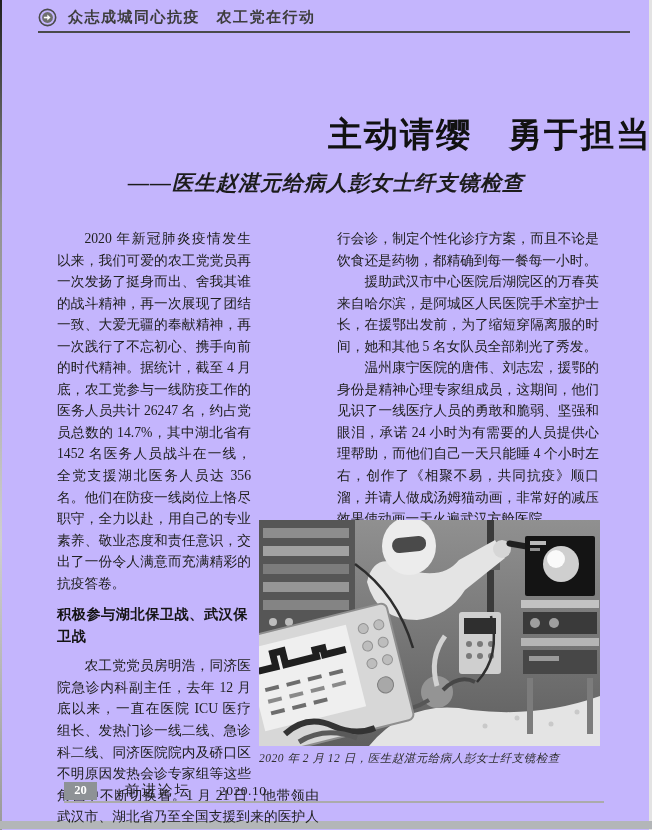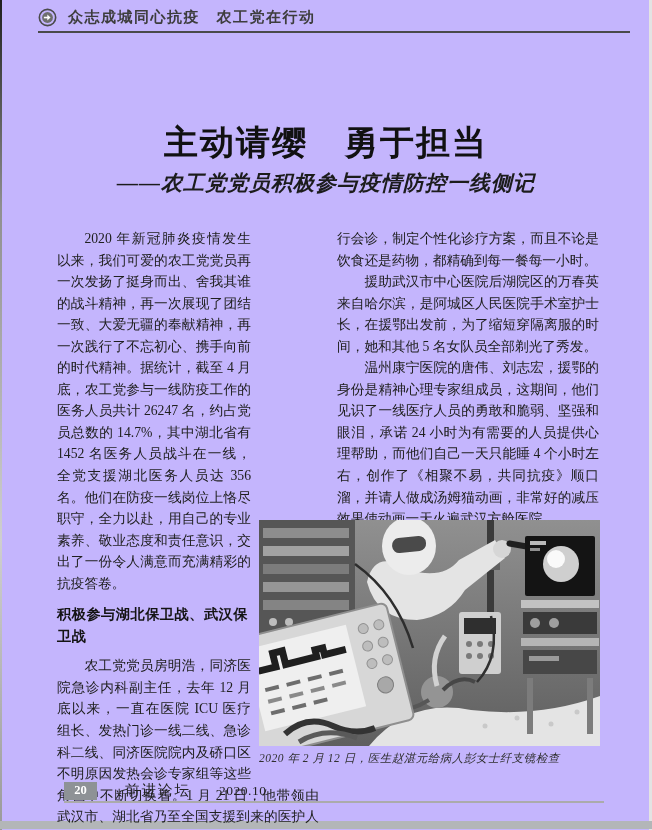--- a/index.html
+++ b/index.html
@@ -10,21 +10,21 @@
              background:linear-gradient(#1f1f1f,#8f8f8f 25%,#cfcfcf 65%,#9a9a9a);}
   .edge-right{position:absolute;right:0;top:0;width:3px;height:100%;background:#e3e3e3;}
   .edge-bottom{position:absolute;left:0;bottom:1px;width:100%;height:8px;background:#b3b6b8;}
   
   .eyebrow{position:absolute;top:8px;left:38px;right:22px;display:flex;align-items:center;gap:11px;}
   .eyebrow-icon{width:19px;height:19px;flex:0 0 auto;display:block;}
   .eyebrow-text{font-family:"Liberation Sans","DejaVu Sans",sans-serif;font-weight:700;
                 font-size:15px;letter-spacing:1.5px;color:#3d3d3d;white-space:nowrap;}
   .eyebrow-rule{position:absolute;top:31px;left:38px;right:22px;height:2px;background:#4a4a4a;}
   
-  .title{position:absolute;top:120px;left:0;right:0;text-align:center;
+  .title{position:absolute;top:112px;left:0;right:0;text-align:right;
          font-family:"Liberation Sans","DejaVu Sans",sans-serif;font-weight:800;
          font-size:34px;letter-spacing:2px;color:#111;}
   .subtitle{position:absolute;top:169px;left:0;right:0;text-align:center;
             font-style:italic;font-weight:600;font-size:21px;letter-spacing:1px;color:#1c1c1c;}
   
   .col{position:absolute;top:228px;width:262px;font-size:13.7px;line-height:21.55px;
        text-align:justify;color:#202020;}
   .col-left{left:57px;}
   .col-right{left:337px;}
   .col p{margin:0;}
@@ -59,21 +59,21 @@
       <circle cx="10" cy="10" r="8.6" fill="none" stroke="#4a4a4a" stroke-width="1.7"></circle>
       <circle cx="10" cy="10" r="5.7" fill="#6e6e6e"></circle>
       <rect x="6.2" y="9.2" width="4.6" height="1.7" fill="#ffffff"></rect>
       <path d="M9.8 6.9 13.2 10 9.8 13.1z" fill="#ffffff"></path>
     </svg>
     <span class="eyebrow-text">众志成城同心抗疫　农工党在行动</span>
   </div>
   <div class="eyebrow-rule"></div>
 
   <div class="title">主动请缨　勇于担当</div>
-  <div class="subtitle">——农工党党员积极参与疫情防控一线侧记</div>
+  <div class="subtitle">——医生赵湛元给病人彭女士纤支镜检查</div>
 
   <div class="col col-left">
     <span class="wrap-spacer"></span>
     <p class="indent">2020 年新冠肺炎疫情发生以来，我们可爱的农工党党员再一次发扬了挺身而出、舍我其谁的战斗精神，再一次展现了团结一致、大爱无疆的奉献精神，再一次践行了不忘初心、携手向前的时代精神。据统计，截至 4 月底，农工党参与一线防疫工作的医务人员共计 26247 名，约占党员总数的 14.7%，其中湖北省有 1452 名医务人员战斗在一线，全党支援湖北医务人员达 356 名。他们在防疫一线岗位上恪尽职守，全力以赴，用自己的专业素养、敬业态度和责任意识，交出了一份令人满意而充满精彩的抗疫答卷。</p>
     <h3 class="section-heading">积极参与湖北保卫战、武汉保卫战</h3>
     <p class="indent">农工党党员房明浩，同济医院急诊内科副主任，去年 12 月底以来，一直在医院 ICU 医疗组长、发热门诊一线二线、急诊科二线、同济医院院内及硚口区不明原因发热会诊专家组等这些角色中不断切换着。1 月 21 日，他带领由武汉市、湖北省乃至全国支援到来的医护人员组成的 50 多人的临时团队，武汉市金银潭医院南七楼的 ICU 重症监护室，开始了和病魔的较量、和时间的赛跑。</p>
 
   </div>
 
   <div class="col col-right">

